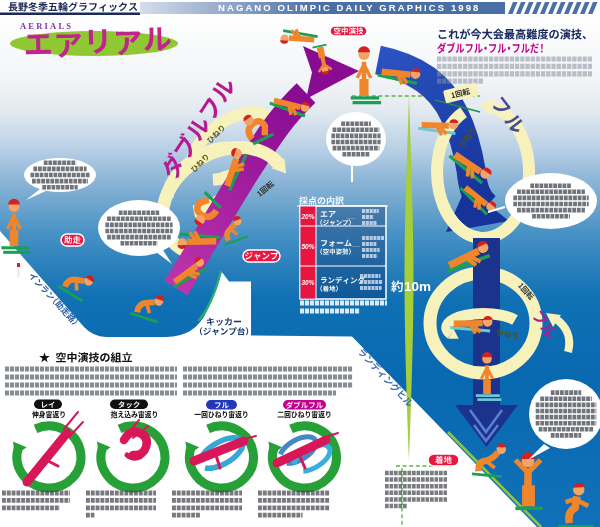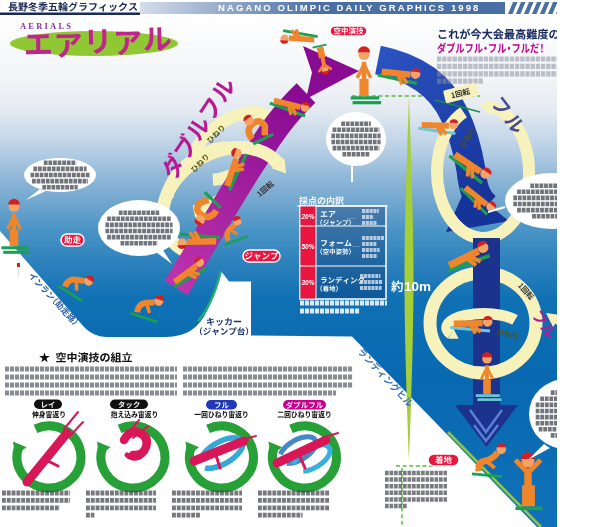--- a/index.html
+++ b/index.html
@@ -1,14 +1,14 @@
 <!DOCTYPE html>
 <html><head><meta charset="utf-8"><style>
 html,body{margin:0;padding:0;background:#fff}
-.page{position:relative;width:557px;height:527px;overflow:hidden;font-family:"Liberation Sans",sans-serif}
+.page{position:relative;width:600px;height:527px;overflow:hidden;font-family:"Liberation Sans",sans-serif}
 </style></head><body>
 <div class="page">
 <svg width="600" height="527" viewBox="0 0 600 527">
 <defs>
 <linearGradient id="sky" x1="0" y1="0" x2="0" y2="1">
 <stop offset="0.028" stop-color="#ffffff"></stop>
           <stop offset="0.152" stop-color="#f2f4f6"></stop>
 <stop offset="0.209" stop-color="#e4eaf1"></stop>
           <stop offset="0.285" stop-color="#b7cfe5"></stop>
 <stop offset="0.332" stop-color="#93b9d9"></stop>

